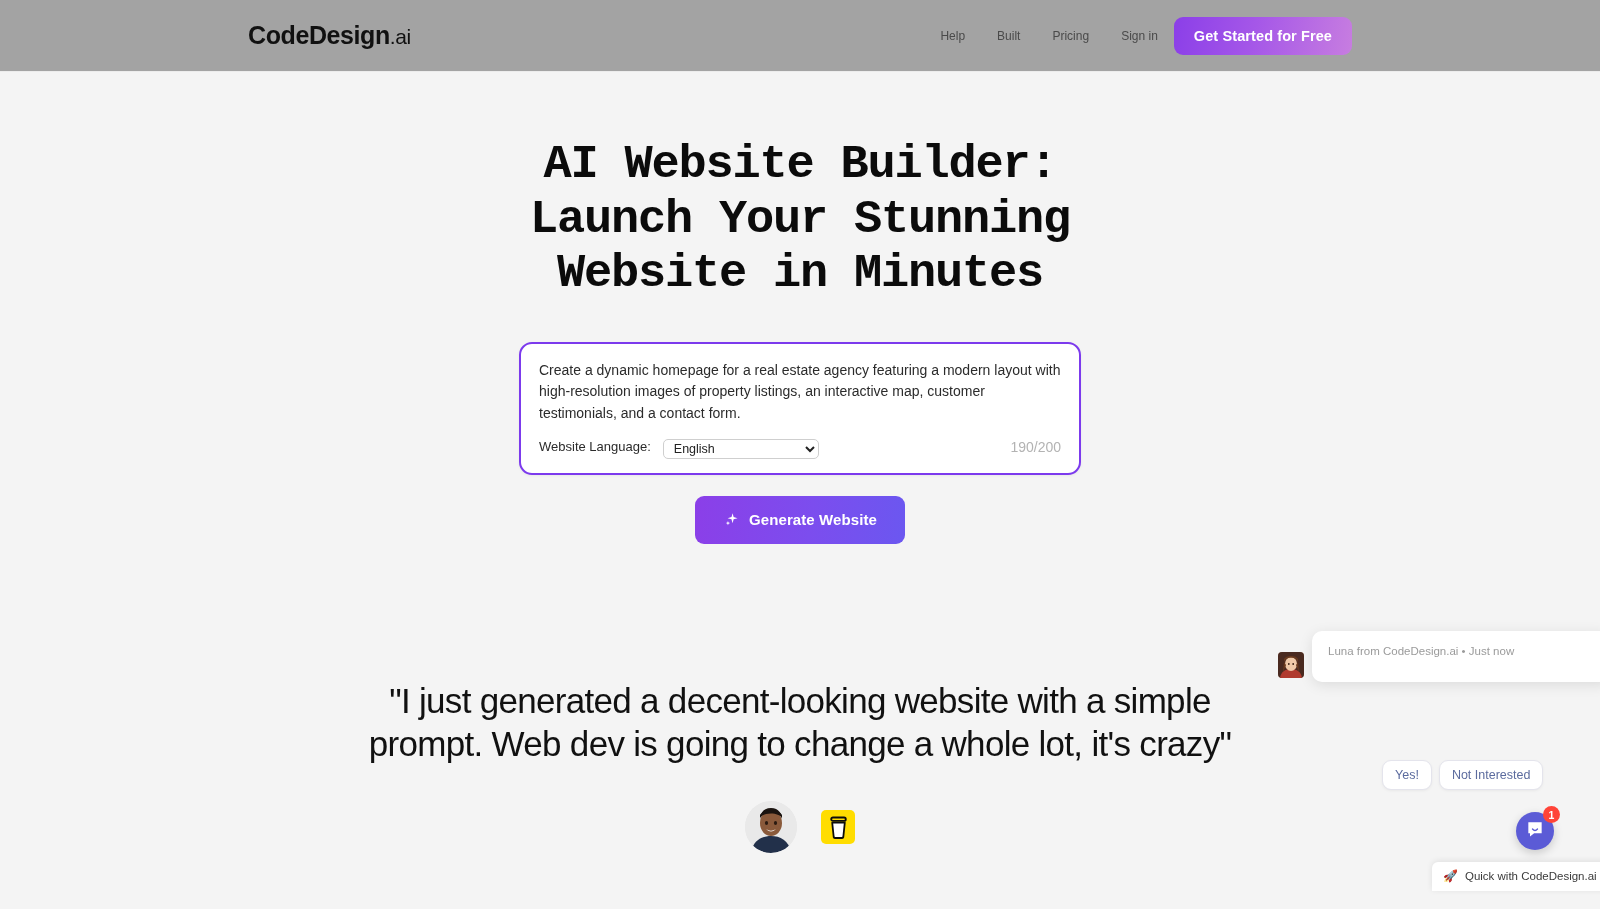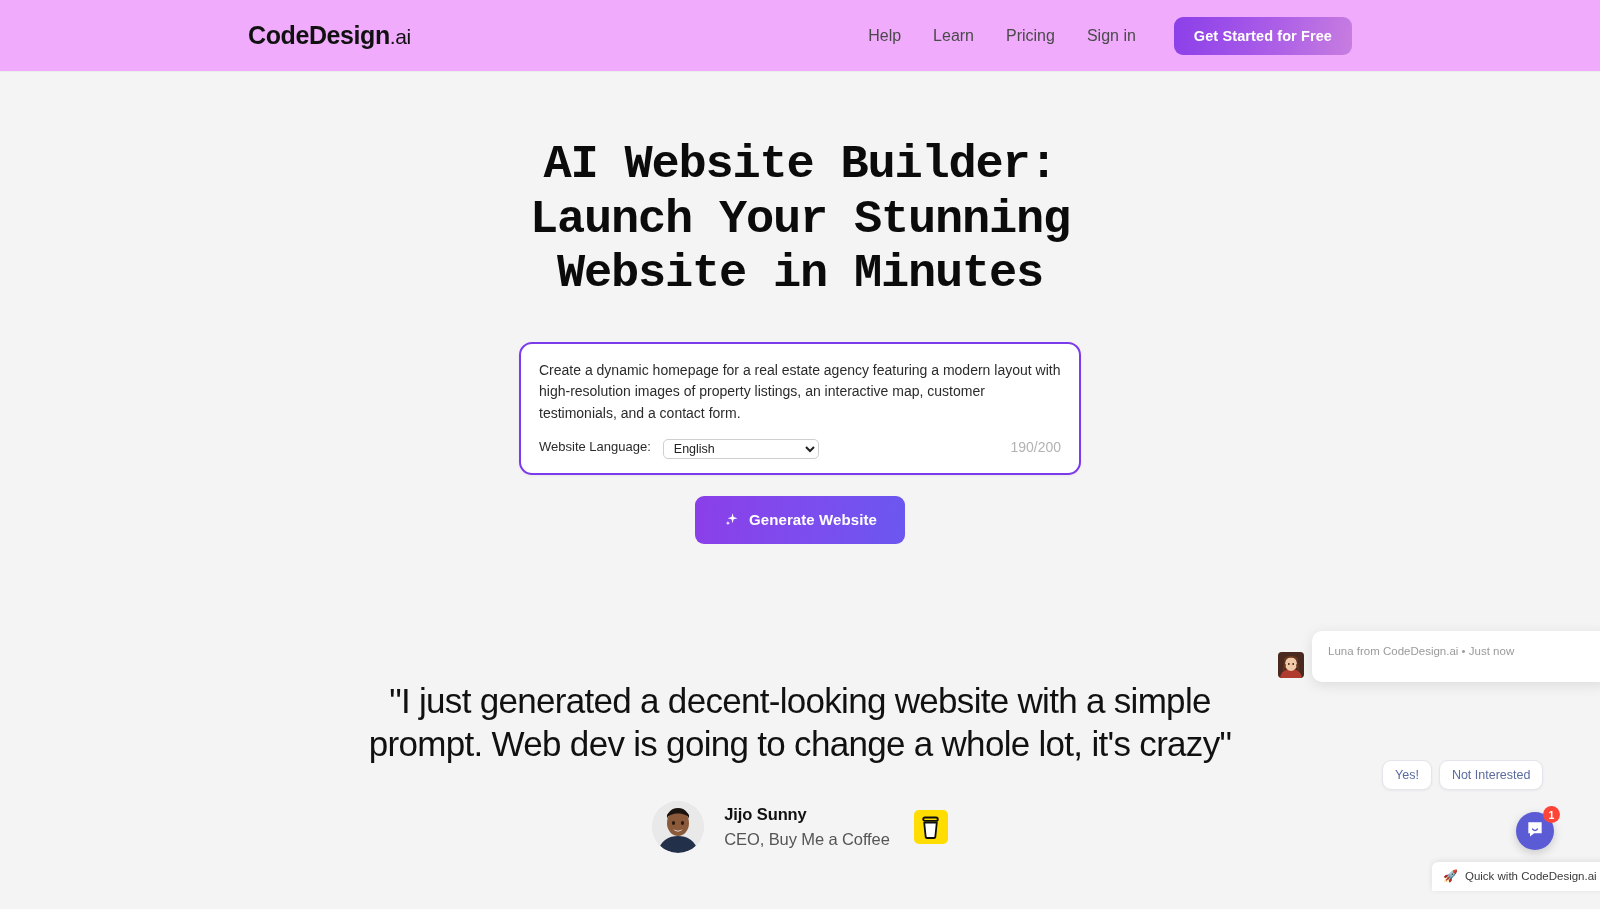--- a/index.html
+++ b/index.html
@@ -11,21 +11,21 @@
   body {
     font-family: "Liberation Sans", sans-serif;
     background: #f4f4f4;
     color: #111;
     position: relative;
   }
 
   
   .header {
     height: 72px;
-    background: #f0abfc;
+    background: #a3a3a3;
     border-bottom: 1px solid #ececec;
     display: flex;
     align-items: center;
     justify-content: space-between;
     padding: 0 248px 0 248px;
     position: relative;
     z-index: 20;
   }
   .logo {
     font-size: 25px;
@@ -39,29 +39,28 @@
     font-weight: 400;
     font-size: 21px;
     color: #111;
   }
   .nav {
     display: flex;
     align-items: center;
     gap: 0px;
   }
   .nav-link {
-    font-size: 16px;
+    font-size: 12px;
     color: #4a4a4a;
     text-decoration: none;
     padding: 8px 16px;
     cursor: pointer;
     white-space: nowrap;
   }
   .cta-btn {
-    margin-left: 22px;
     background: linear-gradient(100deg, #8b3fe8 0%, #a557e8 45%, #c77de0 100%);
     color: #fff;
     font-size: 14.5px;
     font-weight: 600;
     border: none;
     border-radius: 9px;
     padding: 11px 20px;
     cursor: pointer;
     white-space: nowrap;
     letter-spacing: 0.1px;
@@ -330,21 +329,21 @@
 </style>
 </head>
 <body>
 
 <div class="header">
   <div class="logo">
     <span>CodeDesign</span><span class="suffix">.ai</span>
   </div>
   <nav class="nav">
     <a class="nav-link">Help</a>
-    <a class="nav-link">Learn</a>
+    <a class="nav-link">Built</a>
     <a class="nav-link">Pricing</a>
     <a class="nav-link">Sign in</a>
     <button class="cta-btn">Get Started for Free</button>
   </nav>
 </div>
 
 <div class="hero">
   <h1 class="headline">AI Website Builder: Launch Your Stunning Website in Minutes</h1>
 
   <div class="prompt-wrap">
@@ -384,24 +383,20 @@
           <path d="M6 52 C8 39 17 35 26 35 C35 35 44 39 46 52 Z" fill="#22304a"></path>
           <ellipse cx="26" cy="22" rx="11" ry="13" fill="#8a5a3b"></ellipse>
           <path d="M15 18 C16 9 36 9 37 18 C37 13 34 7 26 7 C18 7 15 13 15 18 Z" fill="#1b1410"></path>
           <path d="M15 17 C18 11 34 11 37 17 L37 14 C34 8 18 8 15 14 Z" fill="#1b1410"></path>
           <ellipse cx="21.5" cy="22" rx="1.6" ry="1.9" fill="#2a1a10"></ellipse>
           <ellipse cx="30.5" cy="22" rx="1.6" ry="1.9" fill="#2a1a10"></ellipse>
           <path d="M21 28 Q26 33 31 28 Q26 31.5 21 28 Z" fill="#ffffff"></path>
         </g>
       </svg>
     </div>
-    <div class="author-info">
-      <div class="author-name">Jijo Sunny</div>
-      <div class="author-role">CEO, Buy Me a Coffee</div>
-    </div>
     <div class="bmc-logo">
       <svg width="21" height="23" viewBox="0 0 21 23" aria-hidden="true">
         <rect x="3.2" y="1.5" width="14.6" height="3.4" rx="1.7" fill="none" stroke="#0d0d0d" stroke-width="1.8"></rect>
         <path d="M4.2 6.6 L16.8 6.6 L15.3 21 C15.2 21.6 14.7 22 14.1 22 L6.9 22 C6.3 22 5.8 21.6 5.7 21 Z" fill="#ffffff" stroke="#0d0d0d" stroke-width="1.8" stroke-linejoin="round"></path>
       </svg>
     </div>
   </div>
 </div>
 
 <div class="divider"></div>

